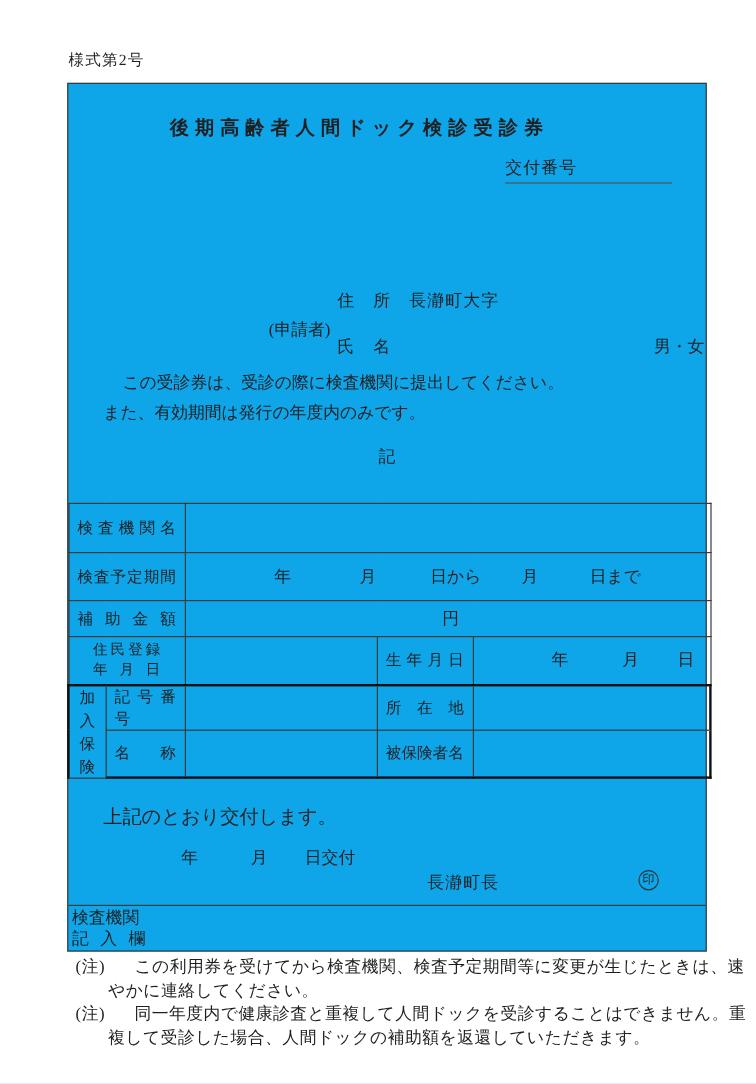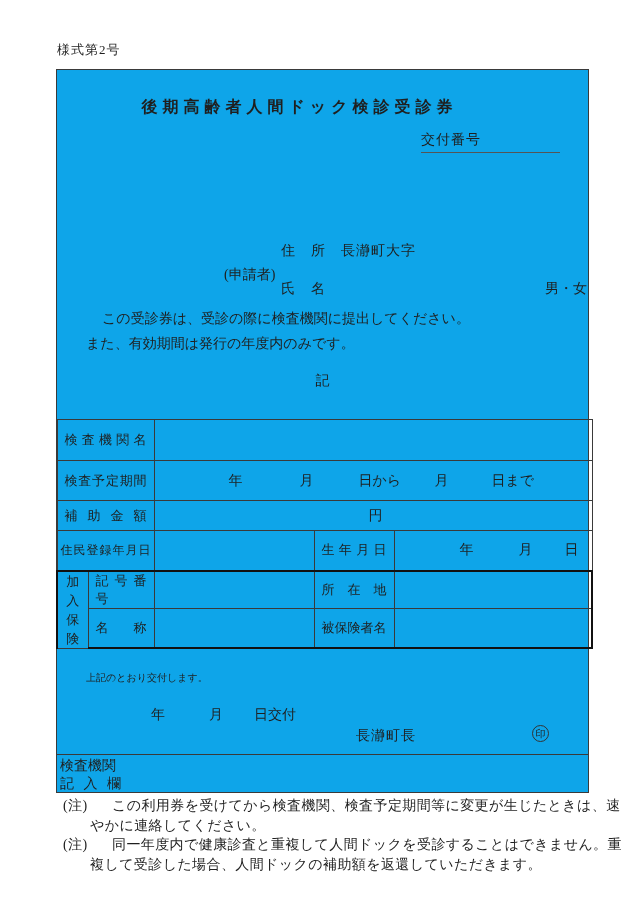--- a/index.html
+++ b/index.html
@@ -33,40 +33,40 @@
   .instr1      { left:29px;  top:240px; font-size:14px;margin-left:16px; }
   .instr2      { left:29px;  top:265px; font-size:14px; }
   .ki          { position:absolute; left:0; top:302px; width:100%; text-align:center; font-size:14px; }
 
   table.main {
     position:absolute; left:-1px; top:349px;
     border-collapse:collapse; table-layout:fixed; width:535px;
   }
   table.main td { border:1px solid #3a3a3a; vertical-align:middle; font-size:13px; overflow:hidden; }
   td.lbl { text-align:justify; text-align-last:justify; padding:0 7px; }
-  td.lbl.sm { font-size:12px; padding:0 3px; }
+  td.lbl.sm { font-size:12px; padding:0 20px; }
   td.rel { position:relative; }
   td.rel span { position:absolute; top:50%; transform:translateY(-50%); font-size:14px; white-space:nowrap; }
   tr.r1 { height:41px; } tr.r2 { height:40px; } tr.r3 { height:30px; }
   tr.r4 { height:40px; } tr.r5 { height:28px; } tr.r6 { height:39px;margin-left:36px; }
   
   tr.r5 td { border-top:2px solid #111; }
   tr.r6 td { border-bottom:2px solid #111; }
   td.thickL { border-left:2px solid #111 !important; }
   td.thickR { border-right:2px solid #111 !important; }
   td.vert div {
     width:14px; margin:0 auto; font-size:13px; line-height:19px;
     word-break:break-all; white-space:normal; text-align:center;
   }
   .p-year  { left:74px; }  .p-m1 { left:145px; } .p-from { left:204px; }
   .p-m2    { left:280px; } .p-to { left:337px; }
   .yen     { left:214px; }
   .b-year  { left:65px; }  .b-m  { left:124px; } .b-d    { left:170px; }
 
-  .statement { left:29px; top:601px; font-size:10px; }
+  .statement { left:29px; top:601px; font-size:16px; }
   .d-year  { position:absolute; left:94px;  top:636px; font-size:14px; }
   .d-month { position:absolute; left:152px; top:636px; font-size:14px; }
   .d-day   { position:absolute; left:197px; top:636px; font-size:14px; }
   .mayor   { left:299px; top:657px; font-size:14px; letter-spacing:1px; }
   .seal {
     position:absolute; left:475px; top:655px;
     width:17px; height:17px; border:1px solid #333; border-radius:50%;
     font-size:10px; line-height:15px; text-align:center;
   }
   .agency-entry {

